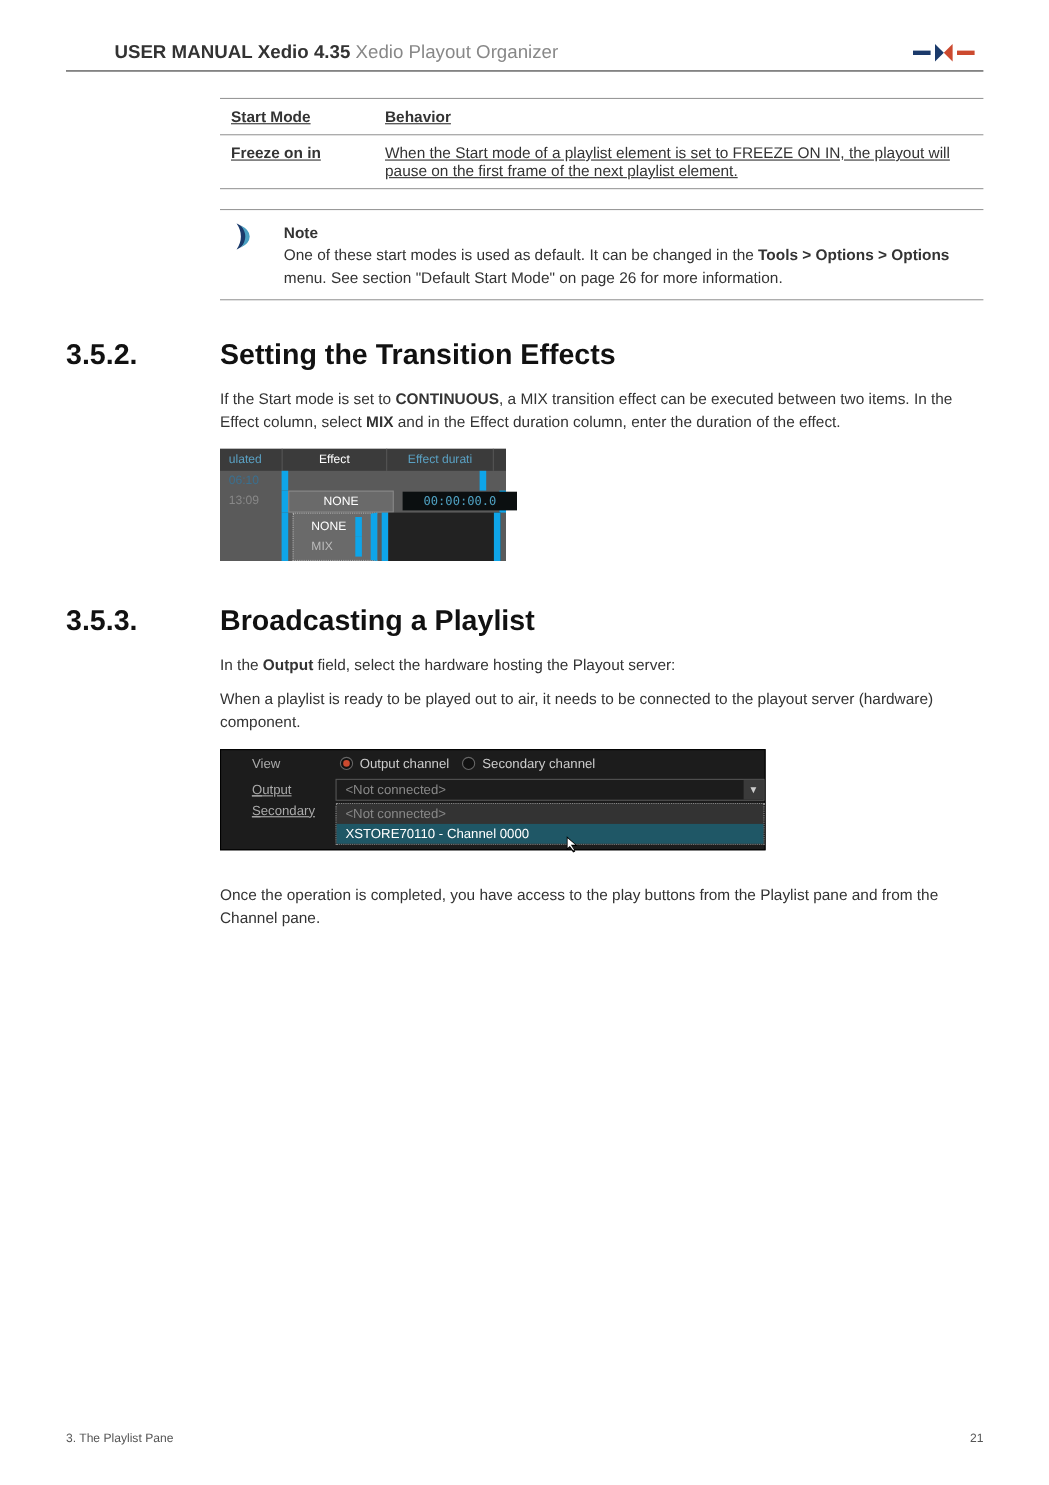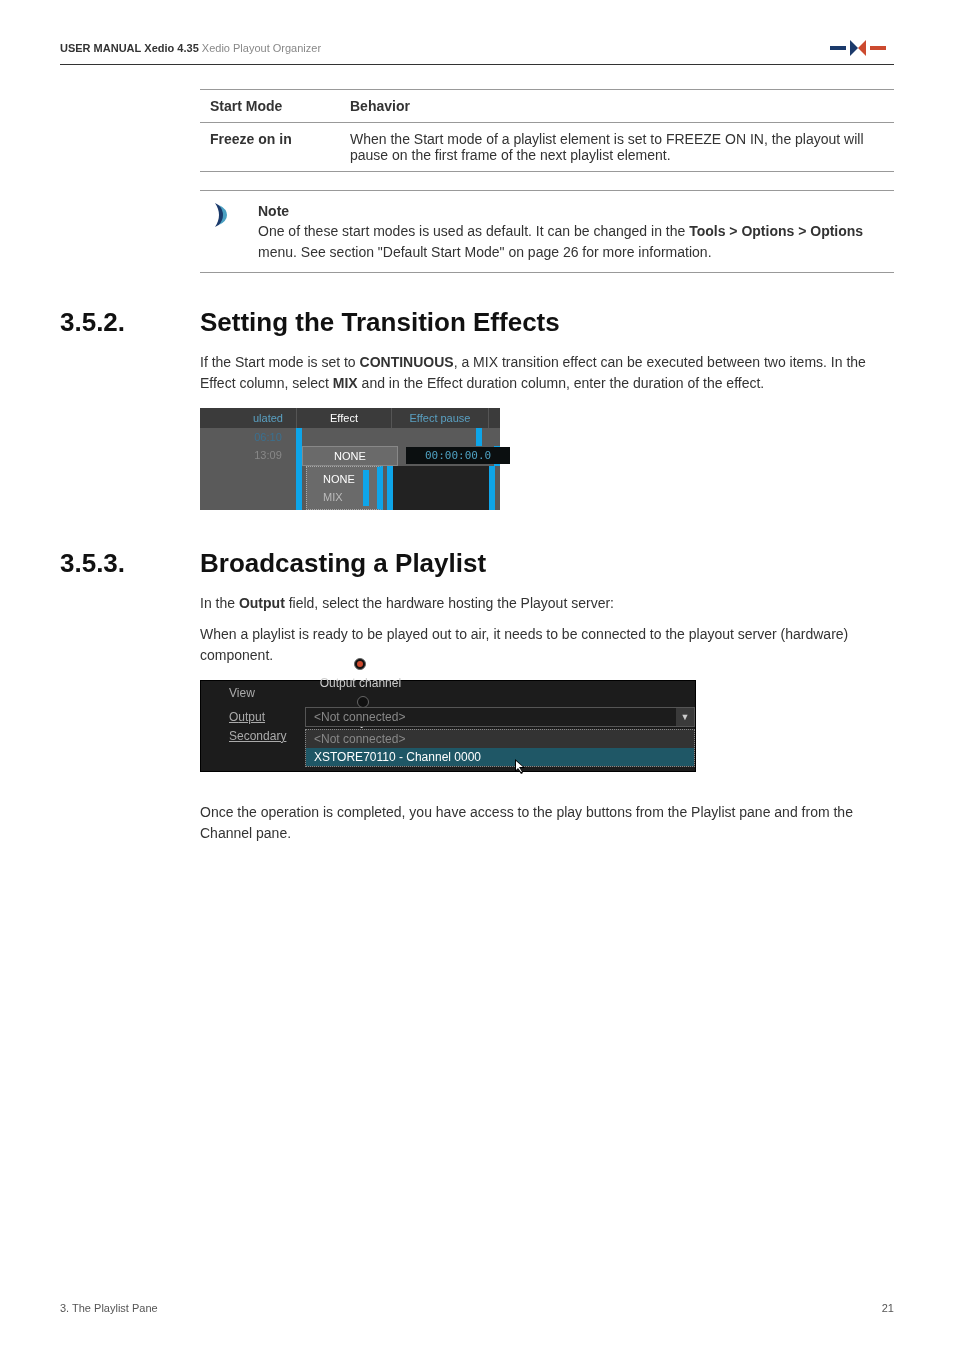--- a/index.html
+++ b/index.html
@@ -20,22 +20,23 @@
   }
   .header {
     display: flex;
     justify-content: space-between;
     align-items: center;
     border-bottom: 1.5px solid #333;
     padding-bottom: 6px;
     margin-bottom: 24px;
   }
   .header-left {
-    font-size: 11px;
+    font-size: 17px;
     color: #555;
+    margin-left: 44px;
   }
   .header-left b { color: #333; }
   .logo {
     display: flex;
     align-items: center;
     gap: 4px;
   }
   .content {
     margin-left: 140px;
   }
@@ -45,20 +46,21 @@
     width: 100%;
     margin-bottom: 18px;
   }
   table.start-mode th, table.start-mode td {
     text-align: left;
     vertical-align: top;
     font-size: 14px;
     padding: 8px 10px;
     border-top: 1px solid #999;
     border-bottom: 1px solid #999;
+    text-decoration: underline;
   }
   table.start-mode th {
     font-weight: bold;
   }
   table.start-mode .col1 { width: 120px; font-weight: bold; }
 
   .note-box {
     border-top: 1px solid #999;
     border-bottom: 1px solid #999;
     padding: 10px 12px 10px 12px;
@@ -120,21 +122,21 @@
     padding: 4px 8px;
     border-right: 1px solid #555;
   }
   .effect-table .row {
     display: flex;
   }
   .effect-table .row div {
     padding: 3px 8px;
     border-right: 6px solid #0ea5e9;
   }
-  .col-a { width: 40px; text-align: center; margin-left: 40px;}
+  .col-a { width: 40px; text-align: left;}
   .col-b { width: 78px; text-align: center;}
   .col-c { width: 80px; text-align: center;}
   .dd {
     background:#6a6a6a;
     border:1px dotted #aaa;
     margin: 0 4px;
   }
   .dd div { padding:2px 8px; }
   .dd .sel { color:#fff; }
   .tc-box{
@@ -162,21 +164,20 @@
   .output-panel .plabel {
     width:76px;
     padding-left:8px;
     color:#aaa;
   }
   .output-panel .pview {
     display:flex;
     align-items:center;
     gap:6px;
     padding-left:4px;
-    flex-direction:column;
   }
   .radio {
     width:10px; height:10px; border-radius:50%;
     background:#111; border:1px solid #666;
     display:inline-block;
   }
   .radio.on::after{
     content:"";
     display:block;
     width:6px;height:6px;border-radius:50%;
@@ -281,21 +282,21 @@
 
     <p class="body">
       <span>If the Start mode is set to </span><b>CONTINUOUS</b><span>, a MIX transition effect can be executed between two items. In the Effect column, select </span><b>MIX</b><span> and in the Effect duration column, enter the duration of the effect.</span>
     </p>
 
     <div class="figure">
       <div class="effect-table">
         <div class="hdr">
           <div class="col-a lated">ulated</div>
           <div class="col-b" style="color:#fff">Effect</div>
-          <div class="col-c lated">Effect pause</div>
+          <div class="col-c lated">Effect durati</div>
         </div>
         <div class="row">
           <div class="col-a" style="color:#3a7090">06:10</div>
           <div class="col-b" style="padding:0;border:0" rowspan="2">
           </div>
           <div class="col-c"></div>
         </div>
         <div class="row">
           <div class="col-a" style="color:#888">13:09</div>
           <div class="col-b" style="background:#6a6a6a;color:#fff;border:1px solid #888">NONE</div>

